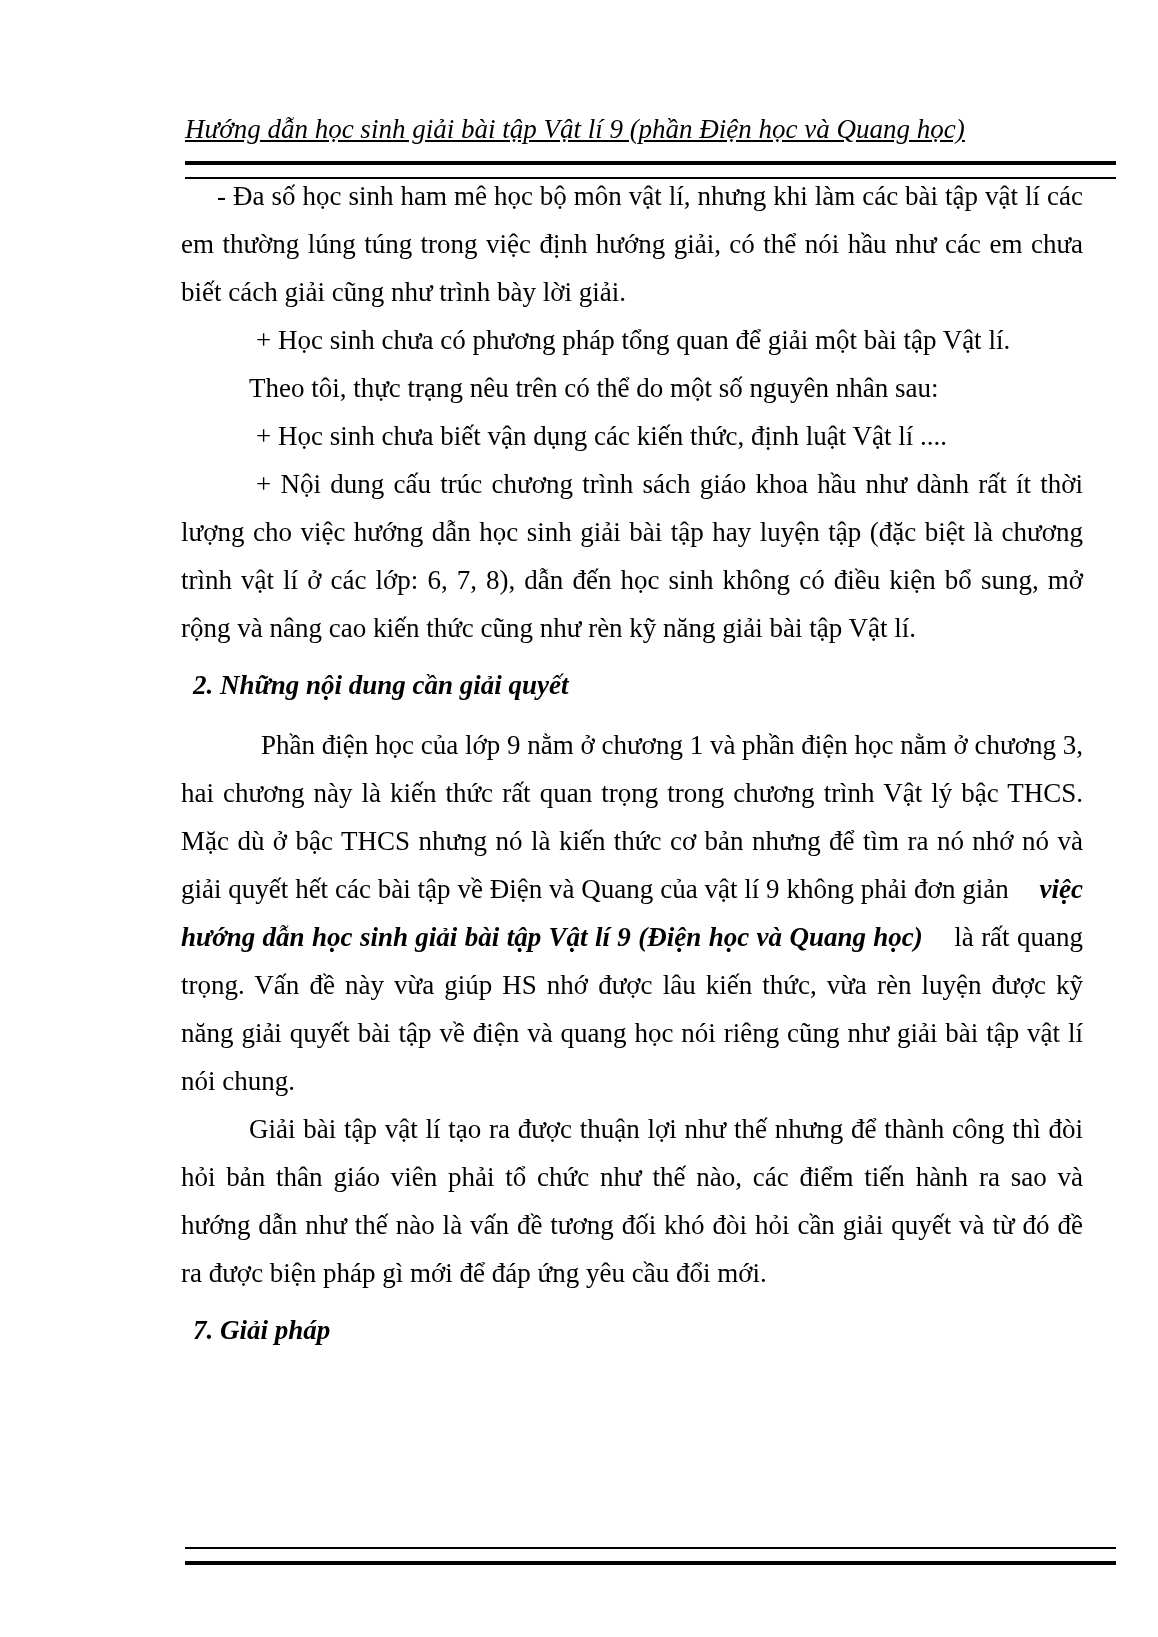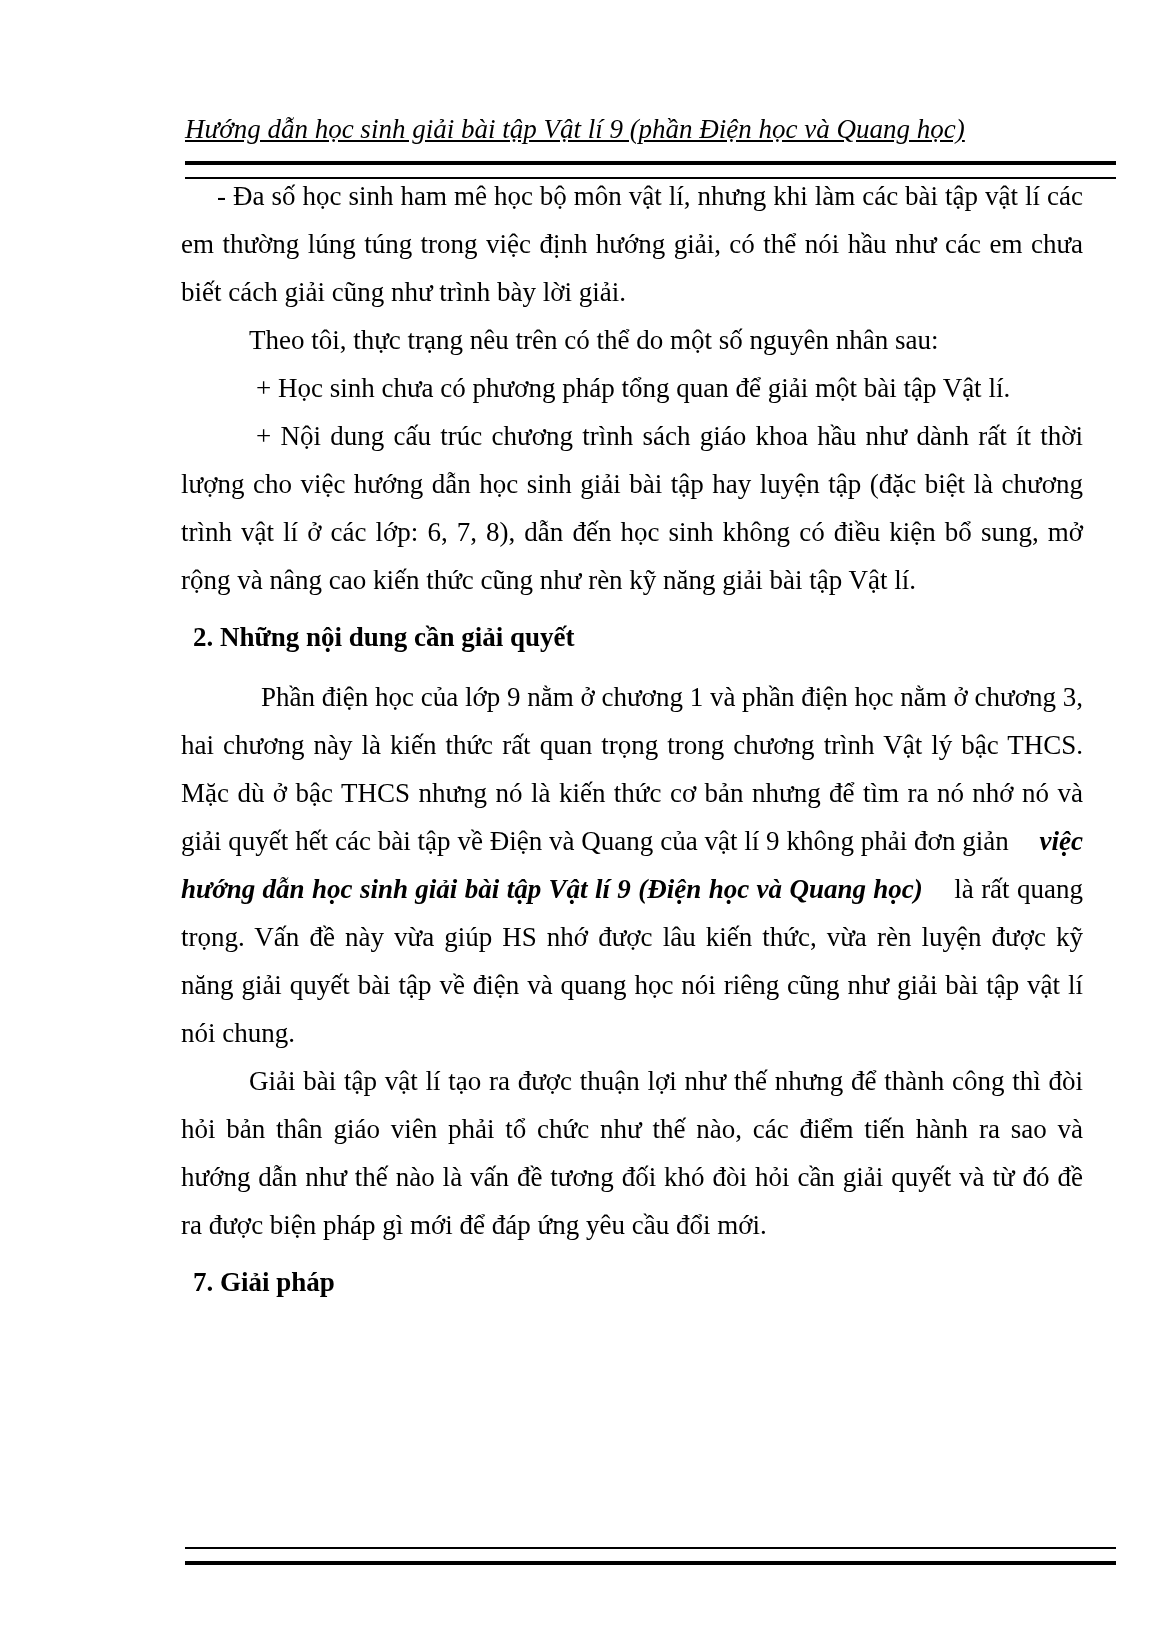--- a/index.html
+++ b/index.html
@@ -42,20 +42,21 @@
   .para { margin: 0; }
   .indent-sm { text-indent: 36px; }
   .indent-md { text-indent: 68px; }
   .indent-lg { text-indent: 75px; }
   .heading {
     font-size: 27px;
     font-weight: bold;
     line-height: 48px;
     margin-top: 9px;
     text-align: left;
+    font-style: italic;
   }
   .bi { font-weight: bold; font-style: italic; }
 
   
   .footer-rule { top: 1487px; }
   .footer-rule .rule-thin  { height: 2px; background: #000; }
   .footer-rule .rule-thick { height: 4px; background: #000; margin-top: 3px; }
   .footer-line {
     position: absolute;
     left: 133px; top: 1588px;
@@ -80,22 +81,23 @@
 <div class="page">
 
   <span class="header-title">Hướng dẫn học sinh giải bài tập Vật lí 9 (phần Điện học và Quang học)</span>
   <div class="rule header-rule">
     <div class="rule-thick"></div>
     <div class="rule-thin"></div>
   </div>
 
   <div class="body">
     <p class="para indent-sm">- Đa số học sinh ham mê học bộ môn vật lí, nhưng khi làm các bài tập vật lí các em thường lúng túng trong việc định hướng giải, có thể nói hầu như các em chưa biết cách giải cũng như trình bày lời giải.</p>
+    <p class="para indent-lg">+ Học sinh chưa có phương pháp tổng quan để giải một bài tập Vật lí.</p>
     <p class="para indent-md">Theo tôi, thực trạng nêu trên có thể do một số nguyên nhân sau:</p>
-    <p class="para indent-lg">+ Học sinh chưa có phương pháp tổng quan để giải một bài tập Vật lí.</p>
+    <p class="para indent-lg">+ Học sinh chưa biết vận dụng các kiến thức, định luật Vật lí ....</p>
     <p class="para indent-lg">+ Nội dung cấu trúc chương trình sách giáo khoa hầu như dành rất ít thời lượng cho việc hướng dẫn học sinh giải bài tập hay luyện tập (đặc biệt là chương trình vật lí ở các lớp: 6, 7, 8), dẫn đến học sinh không có điều kiện bổ sung, mở rộng và nâng cao kiến thức cũng như rèn kỹ năng giải bài tập Vật lí.</p>
 
     <h2 class="heading">2. Những nội dung cần giải quyết</h2>
 
     <p class="para indent-md">
       <span>Phần điện học của lớp 9 nằm ở chương 1 và phần điện học nằm ở chương 3, hai chương này là kiến thức rất quan trọng trong chương trình Vật lý bậc THCS. Mặc dù ở bậc THCS nhưng nó là kiến thức cơ bản nhưng để tìm ra nó nhớ nó và giải quyết hết các bài tập về Điện và Quang của vật lí 9 không phải đơn giản </span><span class="bi">việc hướng dẫn học sinh giải bài tập Vật lí 9 (Điện học và Quang học)</span><span> là rất quang trọng. Vấn đề này vừa giúp HS nhớ được lâu kiến thức, vừa rèn luyện được kỹ năng giải quyết bài tập về điện và quang học nói riêng cũng như giải bài tập vật lí nói chung.</span>
     </p>
 
     <p class="para indent-md">Giải bài tập vật lí tạo ra được thuận lợi như thế nhưng để thành công thì đòi hỏi bản thân giáo viên phải tổ chức như thế nào, các điểm tiến hành ra sao và hướng dẫn như thế nào là vấn đề tương đối khó đòi hỏi cần giải quyết và từ đó đề ra được biện pháp gì mới để đáp ứng yêu cầu đổi mới.</p>
 

